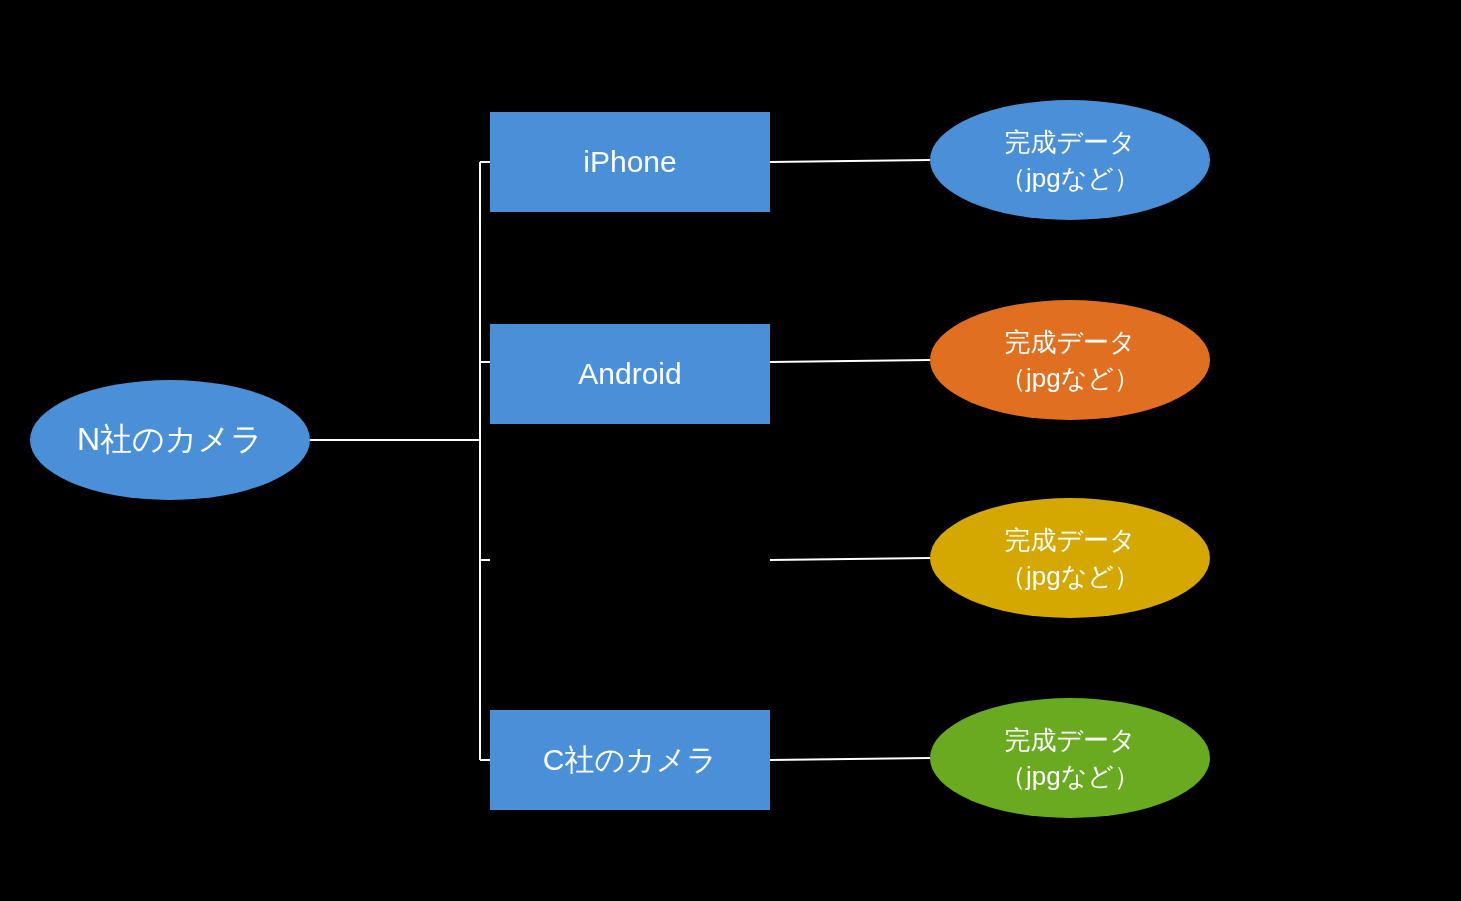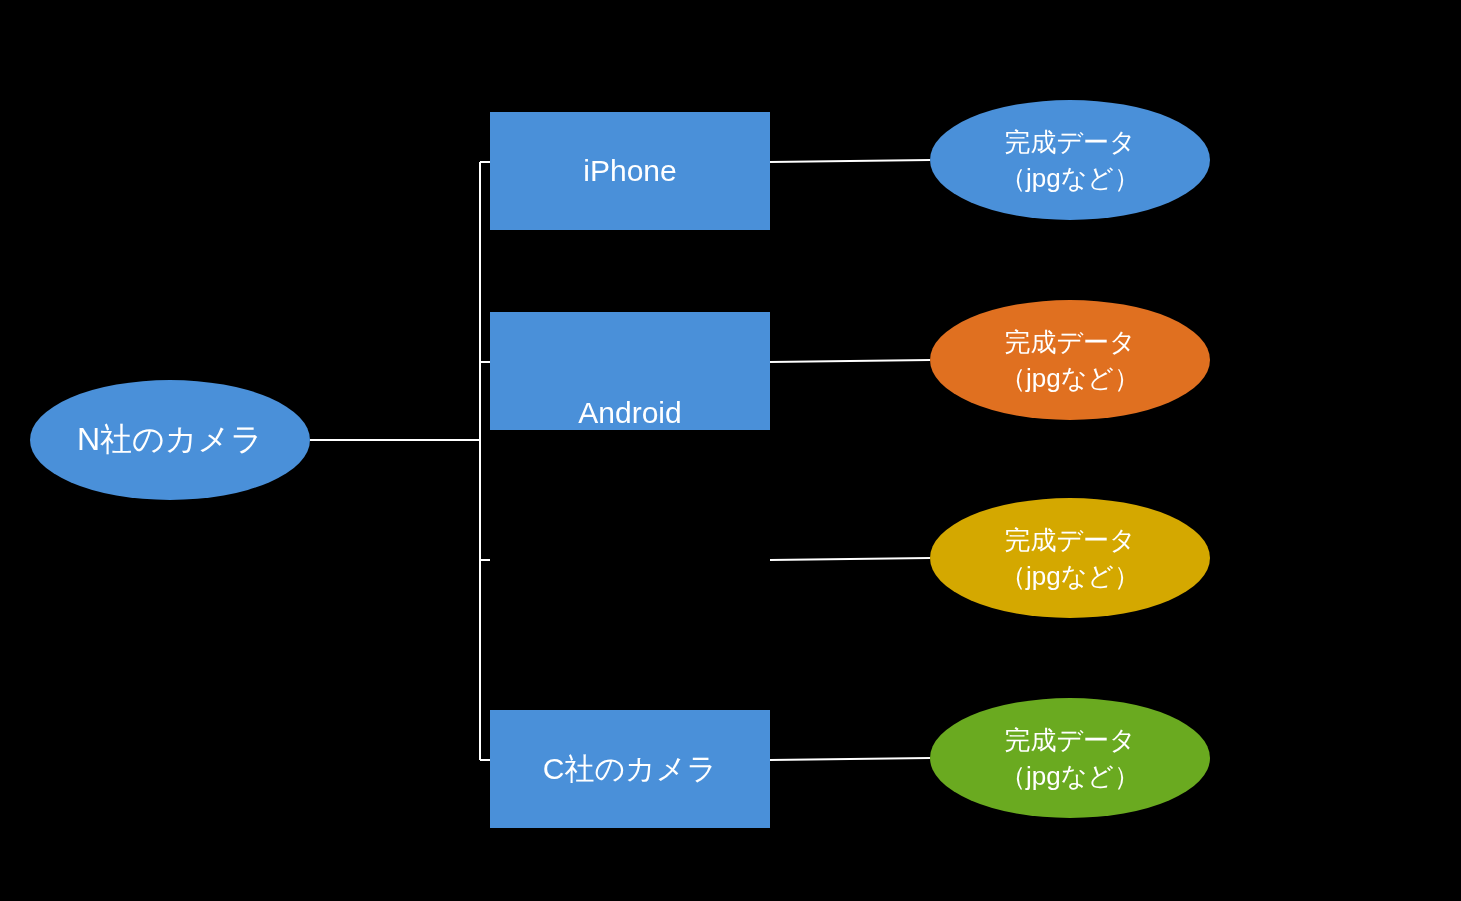--- a/index.html
+++ b/index.html
@@ -35,32 +35,32 @@
       color: #fff;
       font-size: 32px;
       font-weight: 500;
     }
 
     
     .device-box {
       position: absolute;
       left: 490px;
       width: 280px;
-      height: 118px;
+      height: 100px;
       background: #4a90d9;
       display: flex;
       align-items: center;
       justify-content: center;
       color: #fff;
       font-size: 30px;
       font-weight: 400;
     }
 
     .device-box-1 { top: 112px; }
-    .device-box-2 { top: 312px; align-items: flex-end; }
+    .device-box-2 { top: 324px; }
     .device-box-3 { top: 510px; }
     .device-box-4 { top: 710px; }
 
     
     .output-ellipse {
       position: absolute;
       left: 930px;
       width: 280px;
       height: 120px;
       border-radius: 50%;

